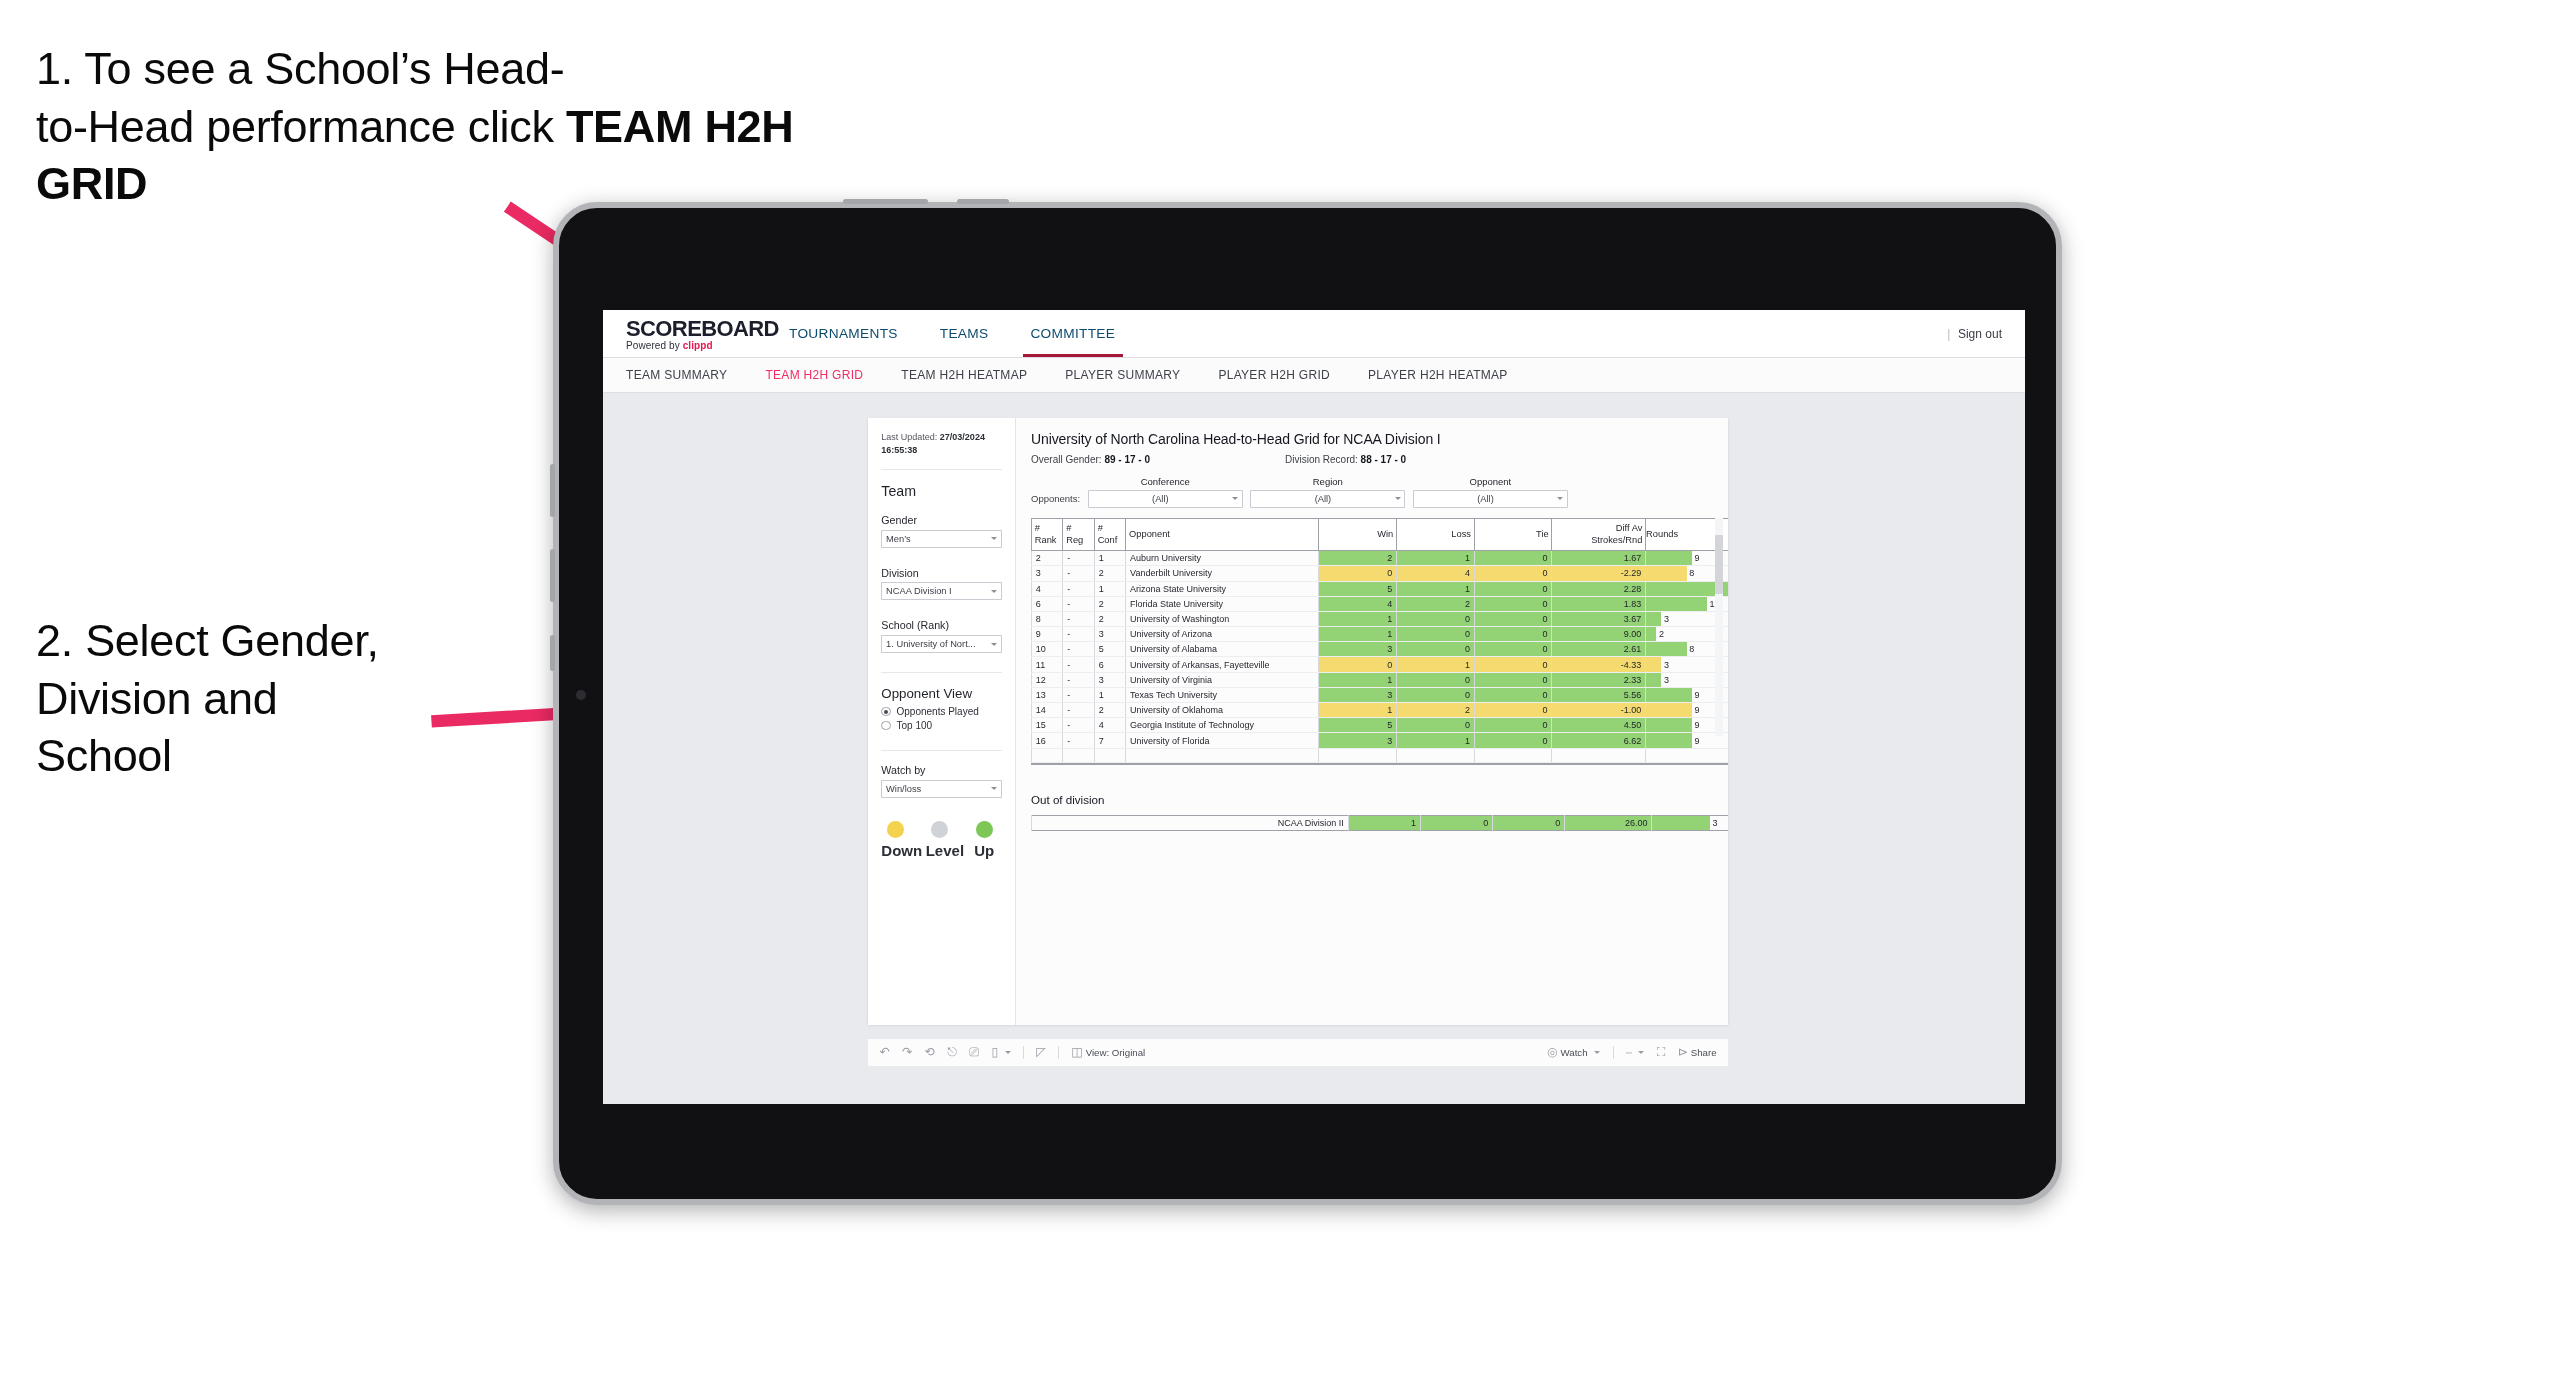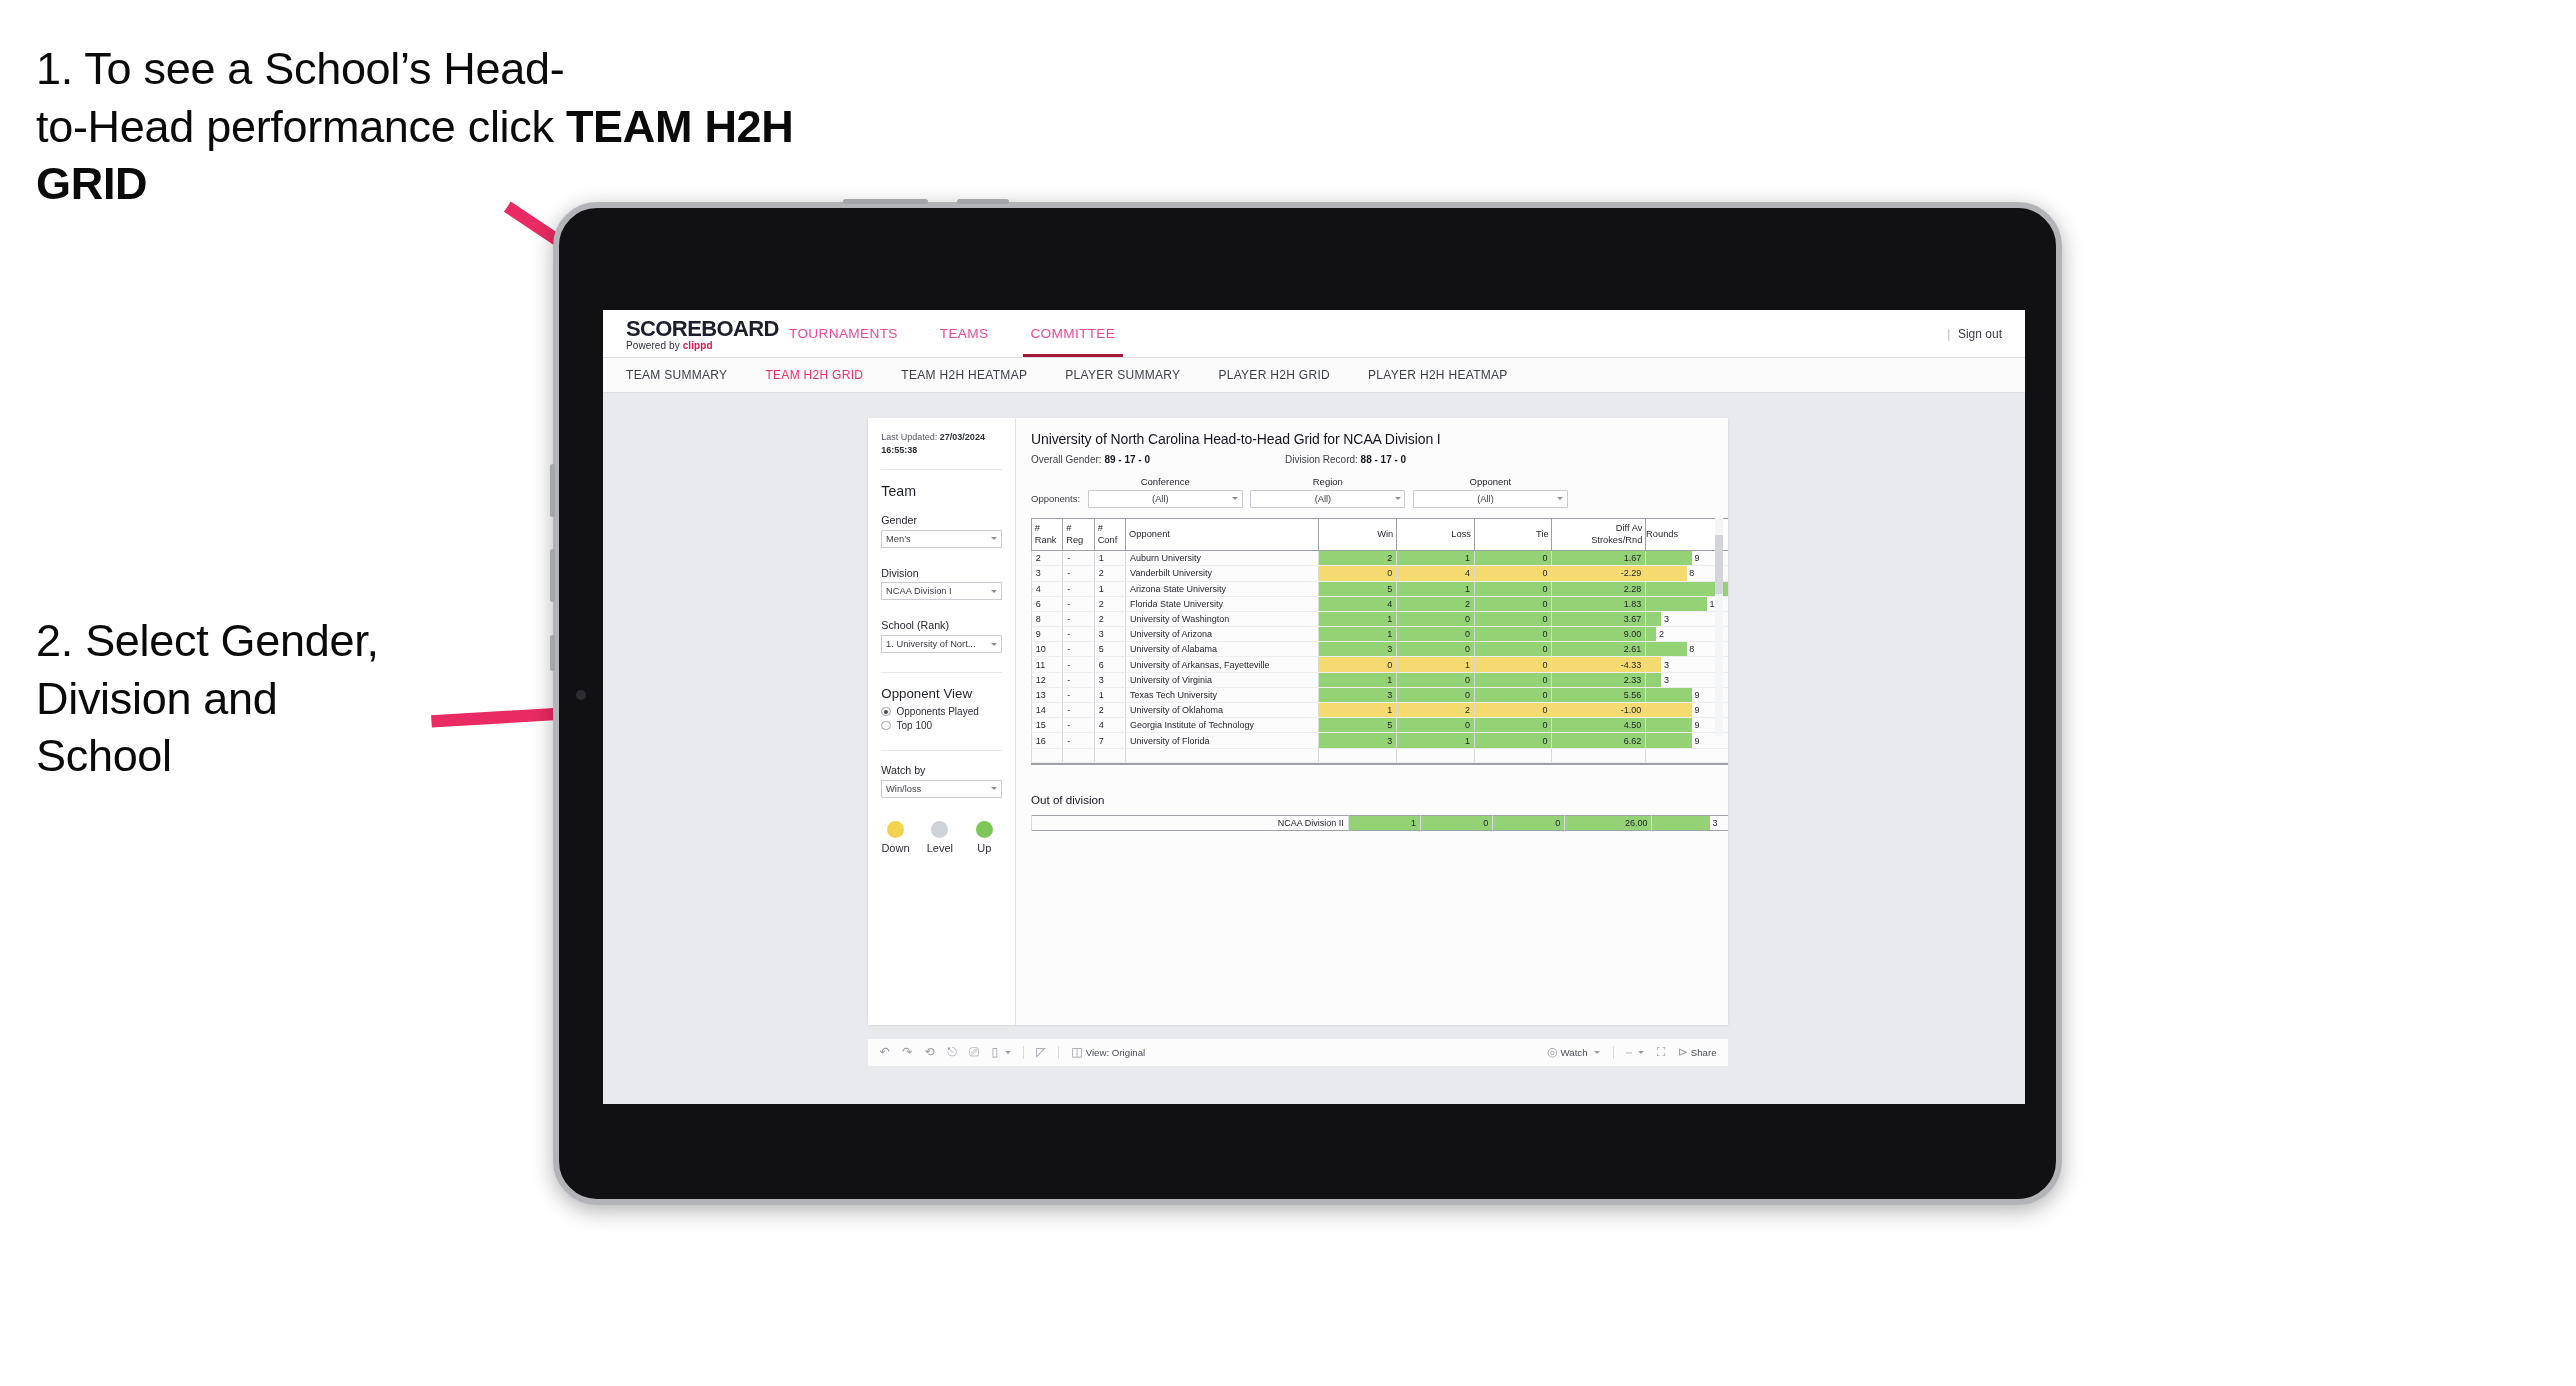--- a/index.html
+++ b/index.html
@@ -39,21 +39,21 @@
   
   .app-header { height: 47px; background: #fff; display: flex; align-items: center;
                 padding-left: 23px; position: relative; }
   .logo-block { width: 121px; line-height: 1; padding-top: 1.9px; }
   .logo-main { font-size: 22px; font-weight: 800; color: #1c1f2b; letter-spacing: -0.6px;
                font-family: "Liberation Sans", sans-serif; }
   .logo-sub { font-size: 10px; color: #2b2f3a; margin-top: 1.9px; letter-spacing: 0.1px; }
   .logo-sub .brand { color: #e8174b; font-weight: bold; }
   .top-nav { display: flex; align-items: stretch; height: 47px; margin-left: 21px; }
   .top-nav-item { display: flex; align-items: center; padding: 5px 21px; font-size: 13.7px;
-                  color: #ec4899; letter-spacing: 0.3px; position: relative; cursor: pointer; }
+                  color: #0c4a6e; letter-spacing: 0.3px; position: relative; cursor: pointer; }
   .top-nav-item.active::after { content: ""; position: absolute; left: 13.3px; right: 13.3px;
                                 bottom: 0; height: 2.8px; background: #a8173a; }
   .signout { position: absolute; right: 23px; display: flex; align-items: center;
              gap: 7.6px; font-size: 12px; color: #3a3d45; }
   .signout .sep { color: #b9bcc2; }
   .header-rule { height: 0.9px; background: #d9dce1; }
 
   
   .tab-strip { height: 35px; background: #fbfbfc; display: flex; align-items: center;
                padding-left: 23px; gap: 0; border-bottom: 0.9px solid #dcdfe4; }
@@ -86,21 +86,21 @@
   .side-h2 { font-size: 13.3px; color: #1f2228; margin-bottom: 4.7px; }
   .radio-row { display: flex; align-items: center; gap: 5.7px; margin-bottom: 2.8px; cursor: pointer; }
   .radio { width: 9.5px; height: 9.5px; border-radius: 50%; border: 0.9px solid #9ea1a8;
            background: #fff; position: relative; flex: none; }
   .radio.on::after { content: ""; position: absolute; left: 1.9px; top: 1.9px; width: 3.8px;
                      height: 3.8px; border-radius: 50%; background: #4a4d55; }
   .radio-lbl { font-size: 10px; color: #2c2f36; }
   .legend { display: flex; gap: 16px; padding-top: 3.8px; }
   .legend-item { text-align: center; width: 28.4px; }
   .dot { width: 17px; height: 17px; border-radius: 50%; margin: 0 auto 4.7px auto; }
-  .legend-lbl { font-size: 11px; color: #2c2f36; }
+  .legend-lbl { font-size: 15px; color: #2c2f36; font-weight: bold; }
 
   
   .viz-main { flex: 1; padding: 13.3px 15px 0 15px; position: relative; overflow: hidden; }
   .viz-title { font-size: 14px; color: #14171d; letter-spacing: -0.1px; }
   .rec-row { display: flex; margin-top: 6.6px; font-size: 10px; color: #3b3e45; }
   .rec-row .rec-1 { width: 254px; }
   .rec-row b { color: #14171d; font-weight: bold; }
 
   .filters { display: flex; align-items: flex-end; margin-top: 11.4px; gap: 7.6px; }
   .filters-lbl { font-size: 9.5px; color: #3b3e45; padding-bottom: 3.8px; }

